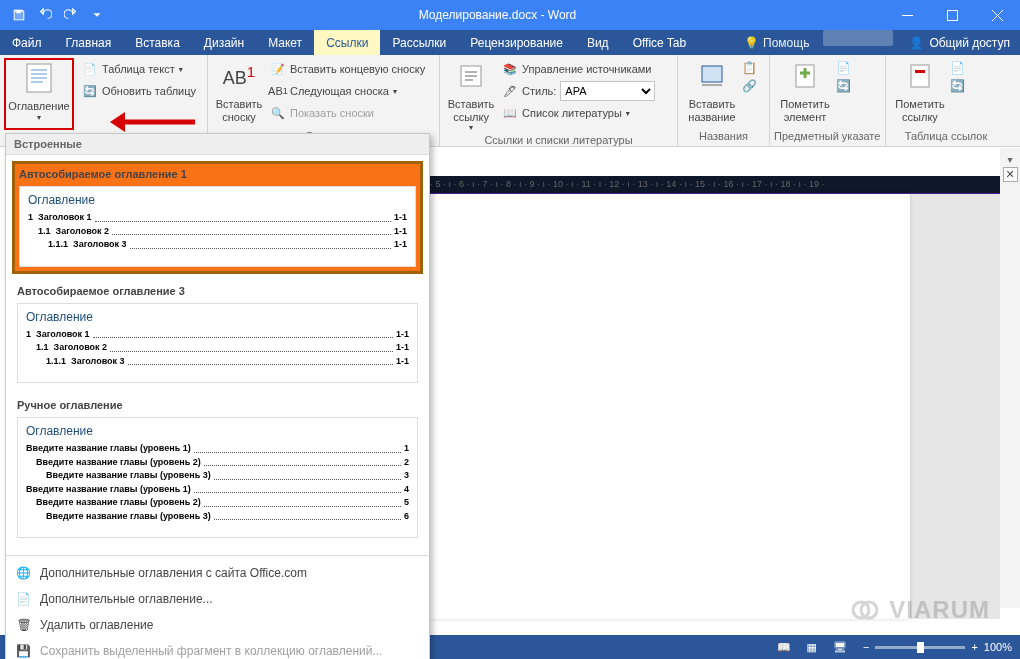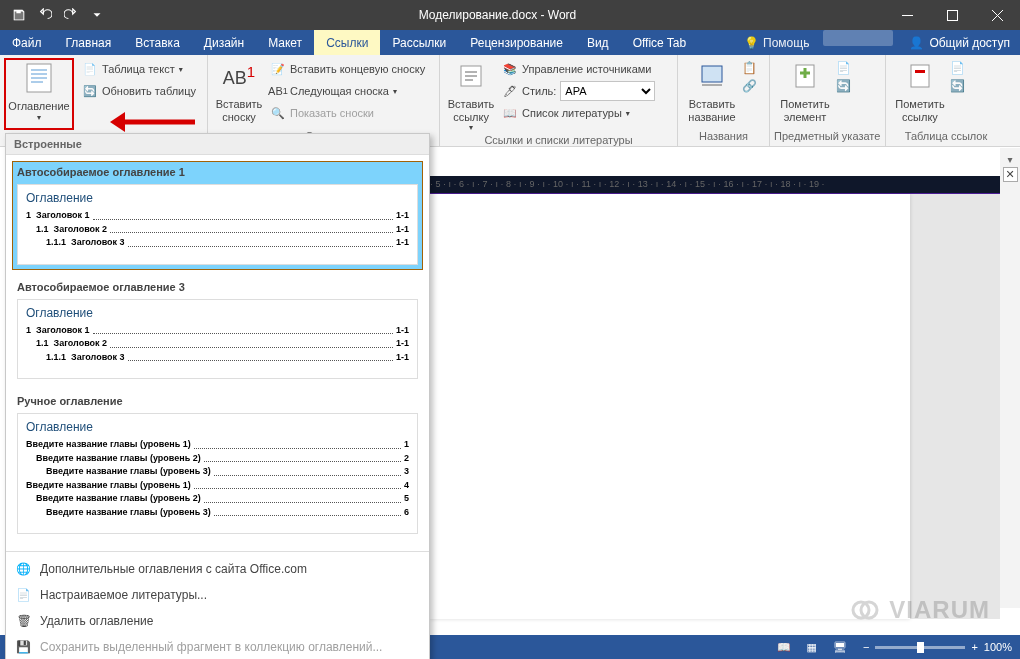--- a/index.html
+++ b/index.html
@@ -1,19 +1,19 @@
 <!DOCTYPE html>
 <html><head>
 <meta charset="utf-8">
 <style>
 * { box-sizing: border-box; margin: 0; padding: 0; font-family: "Segoe UI", Tahoma, sans-serif; }
 body { width: 1020px; height: 659px; background: #fff; overflow: hidden; font-size: 12px; color: #444; position: relative; }
 
 
-.titlebar { height: 30px; background: #404040; display: flex; align-items: center; color: #fff; }
+.titlebar { height: 30px; background: #3b82f6; display: flex; align-items: center; color: #fff; }
 .qat { display: flex; align-items: center; gap: 0; padding-left: 6px; }
 .qat-btn { width: 26px; height: 26px; display: flex; align-items: center; justify-content: center; fill: #fff; }
 .qat-btn svg { width: 14px; height: 14px; }
 .titlebar .title { flex: 1; text-align: center; font-size: 12px; }
 .win-btns { display: flex; }
 .win-btn { width: 45px; height: 30px; display: flex; align-items: center; justify-content: center; }
 .win-btn svg { width: 11px; height: 11px; stroke: #fff; fill: none; stroke-width: 1; }
 
 
 .tabs { height: 25px; background: #2b579a; display: flex; align-items: stretch; color: #fff; font-size: 12px; }
@@ -36,21 +36,21 @@
 .small-btn .sico { width: 16px; height: 16px; display: inline-flex; align-items: center; justify-content: center; }
 .stack { display: flex; flex-direction: column; }
 .disabled { color: #a0a0a0; }
 select.style-sel { font-size: 11px; height: 20px; width: 95px; border: 1px solid #c4c4c4; background:#fff; }
 
 
 .toc-dd { position: absolute; left: 5px; top: 133px; width: 425px; background: #fff; border: 1px solid #c8c8c8; box-shadow: 3px 3px 6px rgba(0,0,0,.25); z-index: 50; }
 .toc-dd .hdr { background: #eeeeee; font-size: 11px; font-weight: bold; color: #666; padding: 4px 8px; border-bottom: 1px solid #ddd; }
 .gallery { padding: 6px; }
 .gitem { border: 1px solid transparent; margin-bottom: 6px; }
-.gitem.sel { background: #7dd3fc; border: 1px solid #a16207; }
+.gitem.sel { background: #f97316; border: 3px solid #a16207; }
 .gitem-title { font-size: 11px; font-weight: bold; padding: 4px 4px 6px 4px; color:#444; }
 .preview { background: #fff; border: 1px solid #ddd; margin: 0 4px 4px 4px; padding: 6px 8px 14px 8px; font-family: "Times New Roman", serif; }
 .preview .pt-title { color: #1f4e79; font-size: 12px; margin-bottom: 4px; }
 .preview .line { display: flex; font-size: 9px; font-weight: bold; color: #000; line-height: 1.5; }
 .preview .dots { flex: 1; border-bottom: 1px dotted #555; position: relative; top: -3px; margin: 0 3px; }
 .preview .ind1 { padding-left: 10px; }
 .preview .ind2 { padding-left: 20px; }
 .menu-opts { border-top: 1px solid #ddd; padding: 4px 0; }
 .menu-opt { display: flex; align-items: center; gap: 8px; padding: 5px 10px; font-size: 12px; color: #444; }
 .menu-opt.dis { color: #a0a0a0; }
@@ -358,21 +358,21 @@
       </div>
     </div>
   </div>
   <div class="menu-opts">
     <div class="menu-opt">
         <span class="mi">🌐</span>
         <span>Дополнительные оглавления с сайта Office.com</span>
       </div>
     <div class="menu-opt">
         <span class="mi">📄</span>
-        <span>Настраиваемое литературы...</span>
+        <span>Дополнительные оглавление...</span>
       </div>
     <div class="menu-opt">
         <span class="mi">🗑</span>
         <span>Удалить оглавление</span>
       </div>
     <div class="menu-opt dis">
         <span class="mi">💾</span>
         <span>Сохранить выделенный фрагмент в коллекцию оглавлений...</span>
       </div>
   </div>

